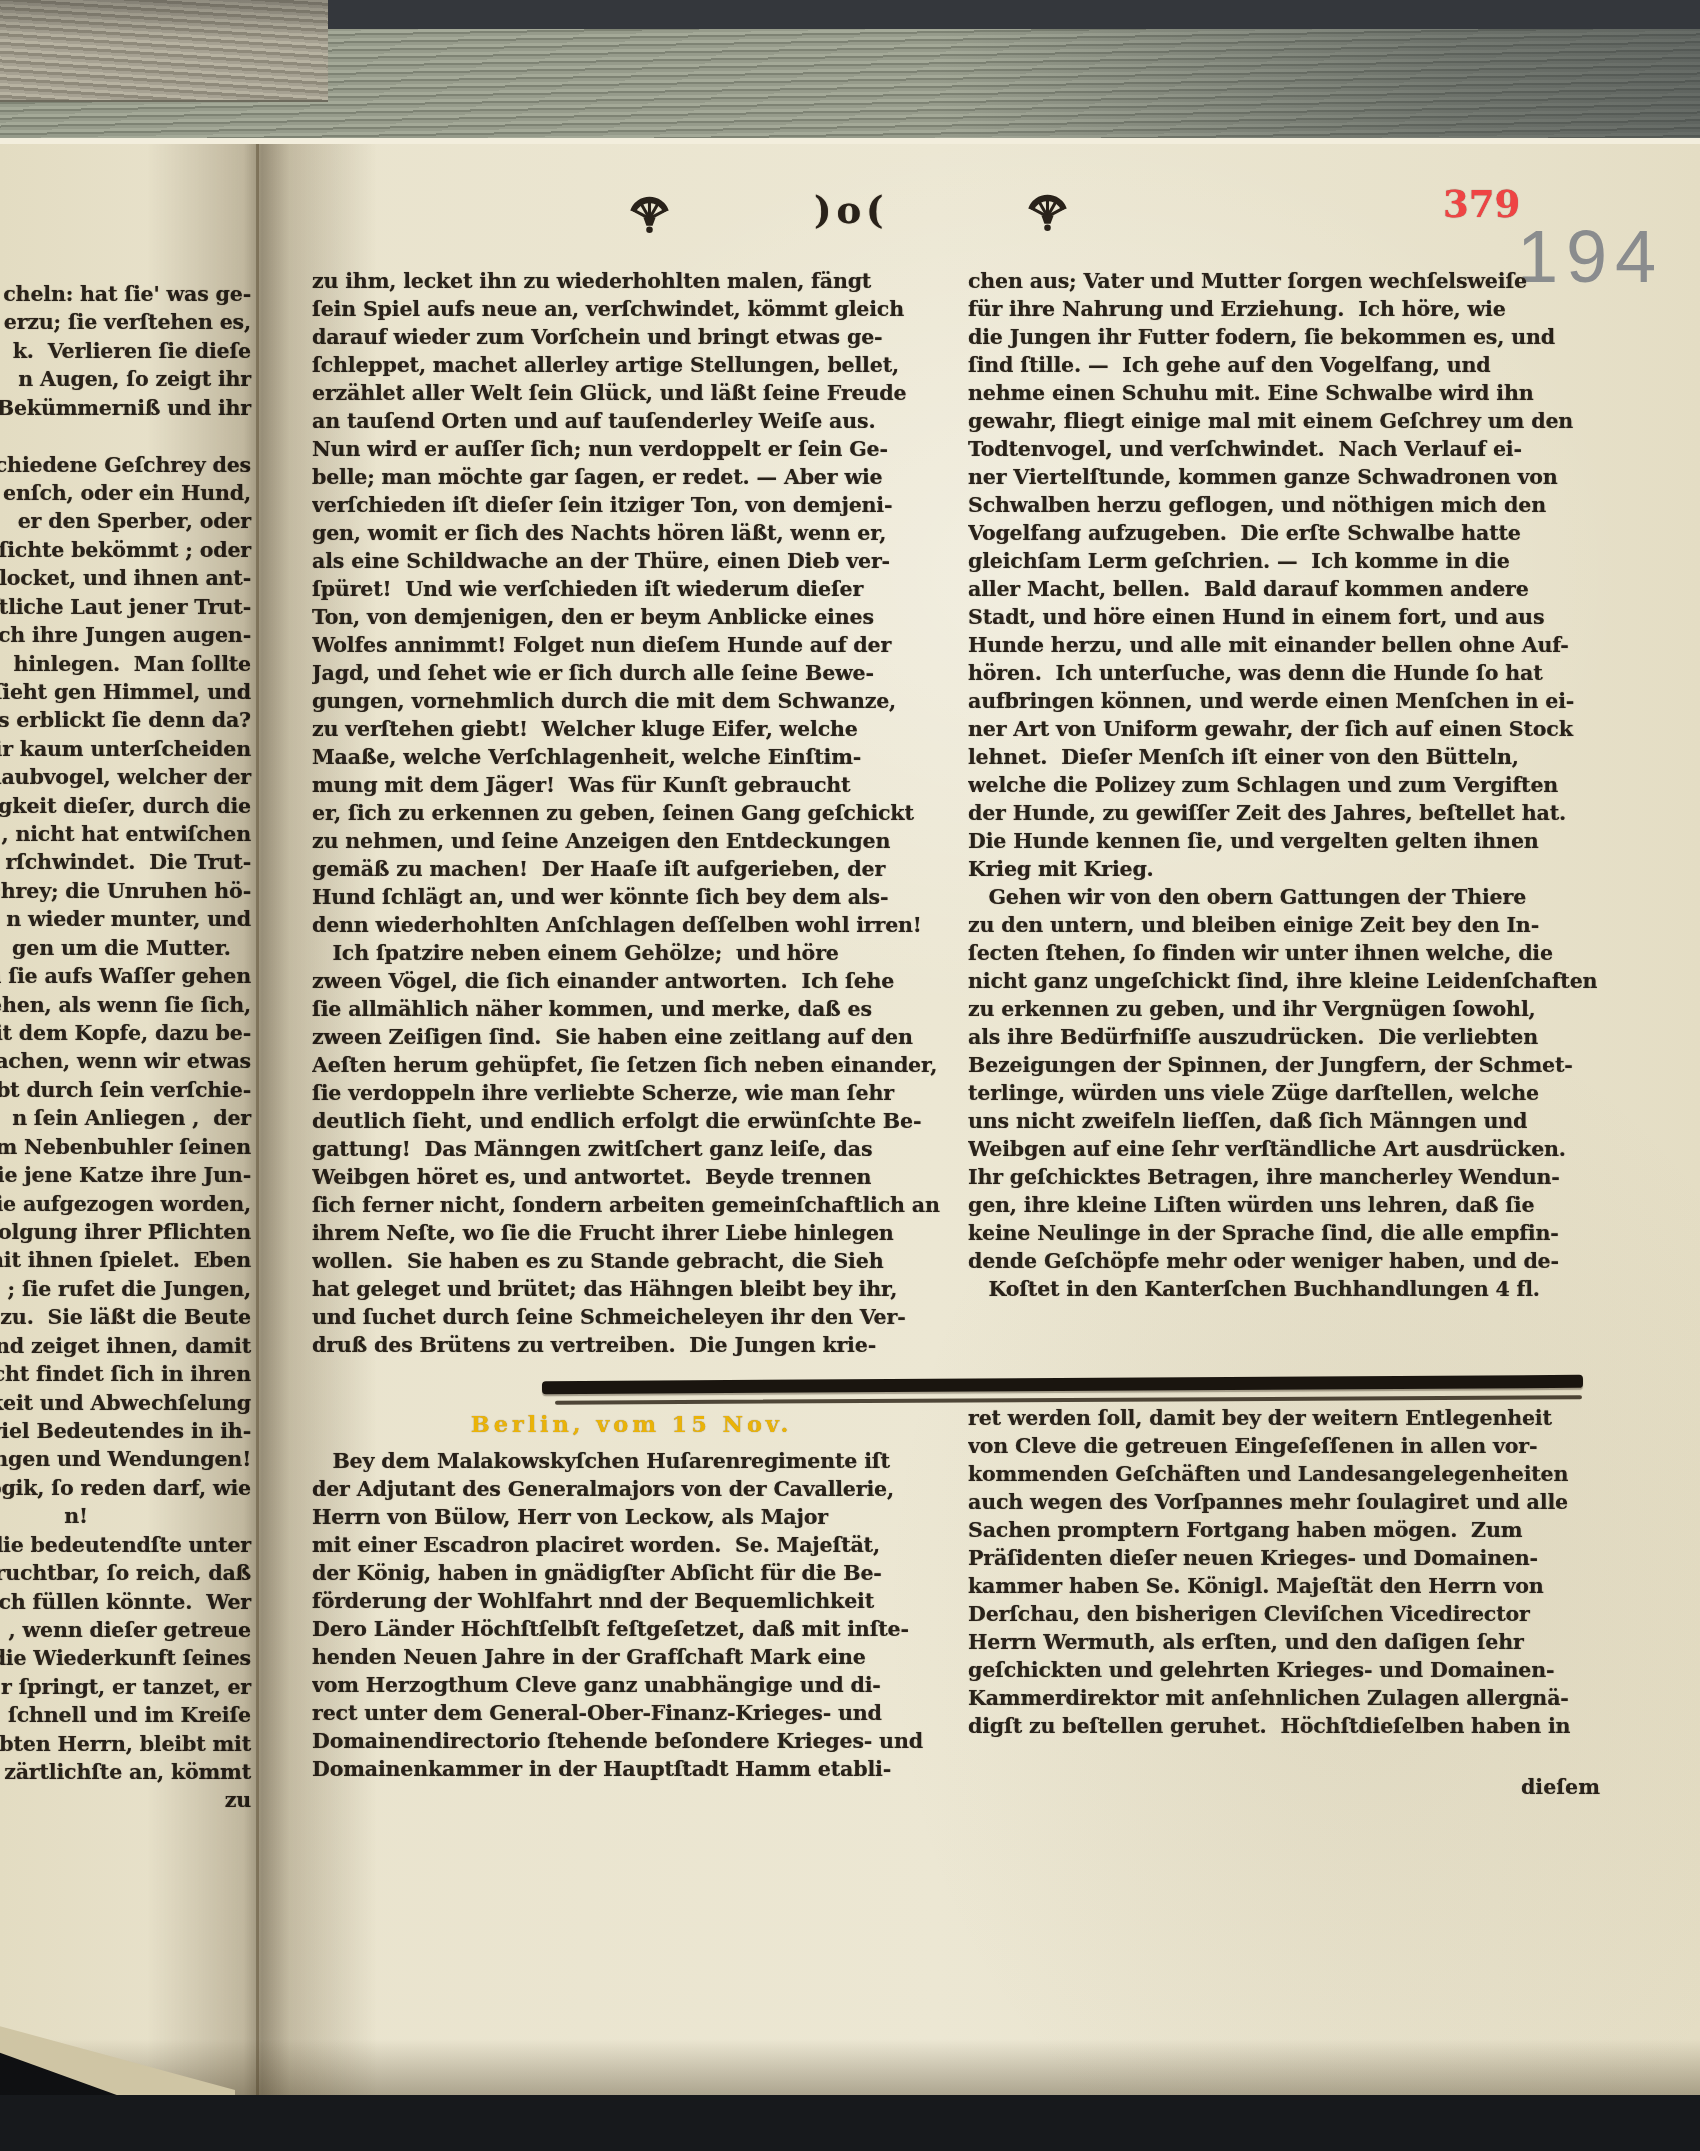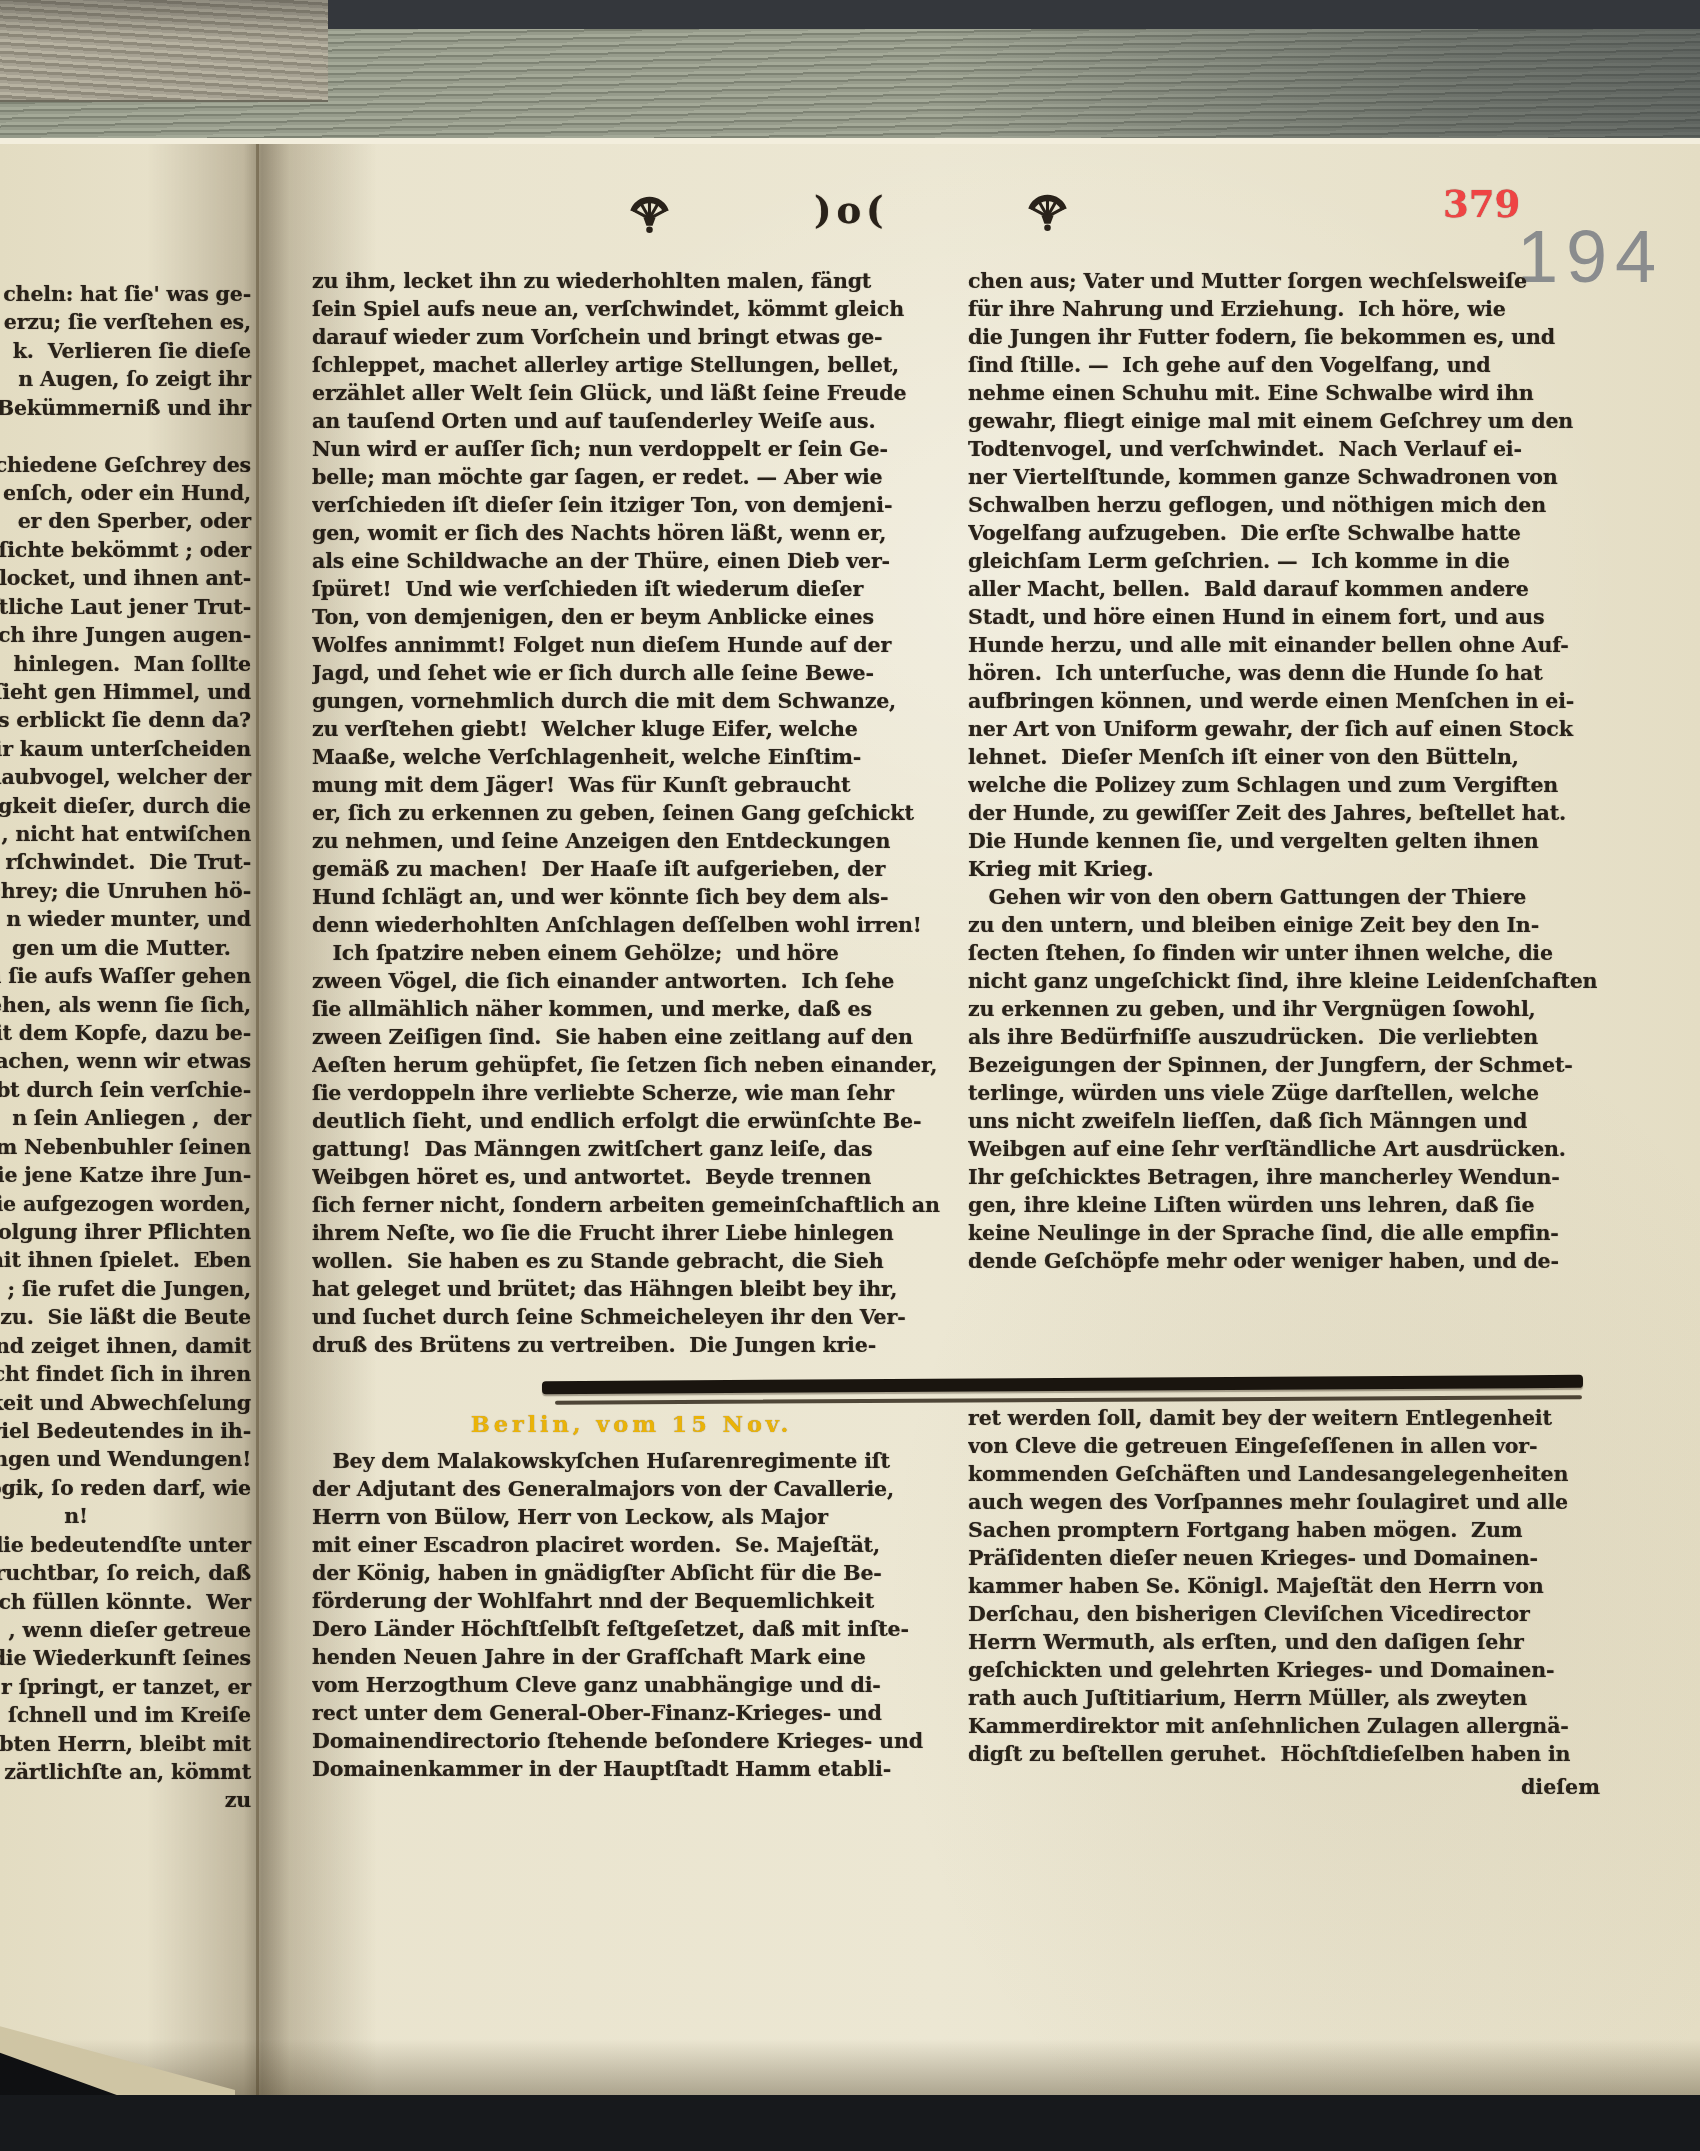--- a/index.html
+++ b/index.html
@@ -233,20 +233,21 @@
       <div class="tl">‎zu erkennen zu geben, und ihr Vergnügen ſowohl,‎</div>
       <div class="tl">‎als ihre Bedürfniſſe auszudrücken.  Die verliebten‎</div>
       <div class="tl">‎Bezeigungen der Spinnen, der Jungfern, der Schmet-‎</div>
       <div class="tl">‎terlinge, würden uns viele Züge darſtellen, welche‎</div>
       <div class="tl">‎uns nicht zweifeln lieſſen, daß ſich Männgen und‎</div>
       <div class="tl">‎Weibgen auf eine ſehr verſtändliche Art ausdrücken.‎</div>
       <div class="tl">‎Ihr geſchicktes Betragen, ihre mancherley Wendun-‎</div>
       <div class="tl">‎gen, ihre kleine Liſten würden uns lehren, daß ſie‎</div>
       <div class="tl">‎keine Neulinge in der Sprache ſind, die alle empfin-‎</div>
       <div class="tl">‎dende Geſchöpfe mehr oder weniger haben, und de-‎</div>
+      <div class="tl">‎ Koſtet in den Kanterſchen Buchhandlungen 4 fl.‎</div>
     </div>
 
   <div class="rule1"></div>
   <div class="rule2"></div>
 
   <div class="news-heading">Berlin, vom 15 Nov.</div>
 
   <div class="col" style="left:312px;top:1447px;width:639px;height:345px;">
       <div class="tl">‎ Bey dem Malakowskyſchen Huſarenregimente iſt‎</div>
       <div class="tl">‎der Adjutant des Generalmajors von der Cavallerie,‎</div>
@@ -266,21 +267,20 @@
       <div class="tl">‎ret werden ſoll, damit bey der weitern Entlegenheit‎</div>
       <div class="tl">‎von Cleve die getreuen Eingeſeſſenen in allen vor-‎</div>
       <div class="tl">‎kommenden Geſchäften und Landesangelegenheiten‎</div>
       <div class="tl">‎auch wegen des Vorſpannes mehr ſoulagiret und alle‎</div>
       <div class="tl">‎Sachen promptern Fortgang haben mögen.  Zum‎</div>
       <div class="tl">‎Präſidenten dieſer neuen Krieges- und Domainen-‎</div>
       <div class="tl">‎kammer haben Se. Königl. Majeſtät den Herrn von‎</div>
       <div class="tl">‎Derſchau, den bisherigen Cleviſchen Vicedirector‎</div>
       <div class="tl">‎Herrn Wermuth, als erſten, und den daſigen ſehr‎</div>
       <div class="tl">‎geſchickten und gelehrten Krieges- und Domainen-‎</div>
-      <div class="tl">‎rath auch Juſtitiarium, Herrn Müller, als zweyten‎</div>
       <div class="tl">‎Kammerdirektor mit anſehnlichen Zulagen allergnä-‎</div>
       <div class="tl">‎digſt zu beſtellen geruhet.  Höchſtdieſelben haben in‎</div>
     </div>
 
   <div class="catchword">dieſem</div>
 
   <div class="gutter-shadow"></div>
   <div class="crease"></div>
   <div class="bottom-fade"></div>
   <div class="corner-tan"></div>

